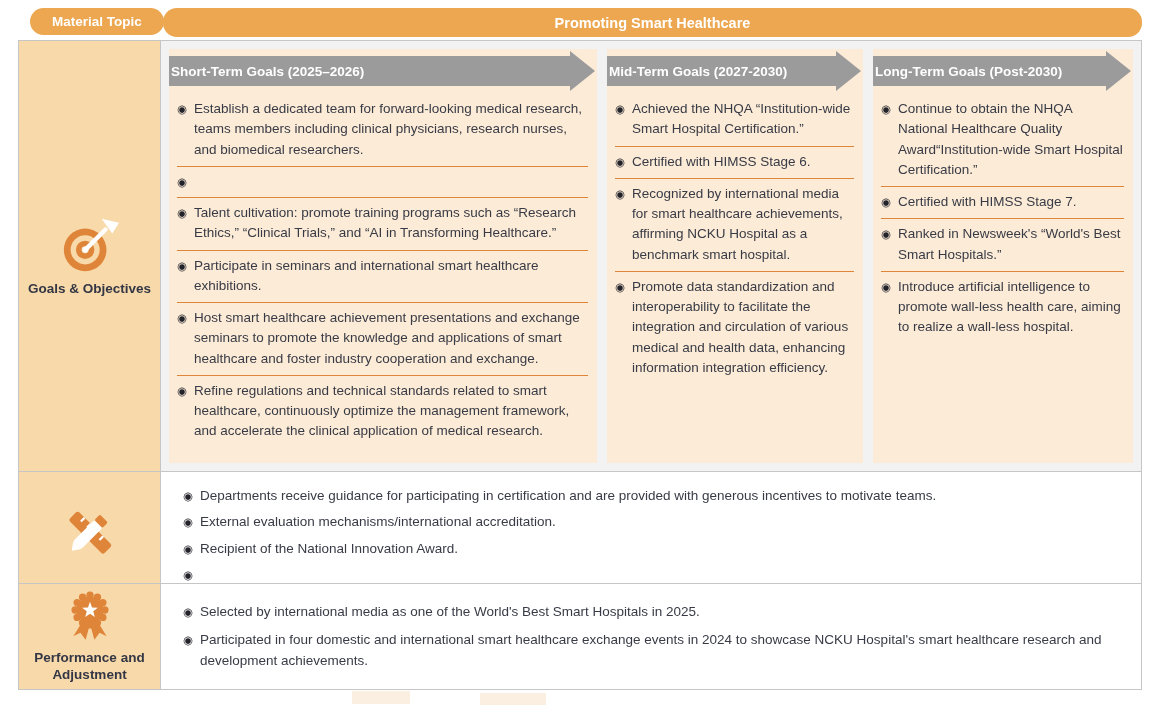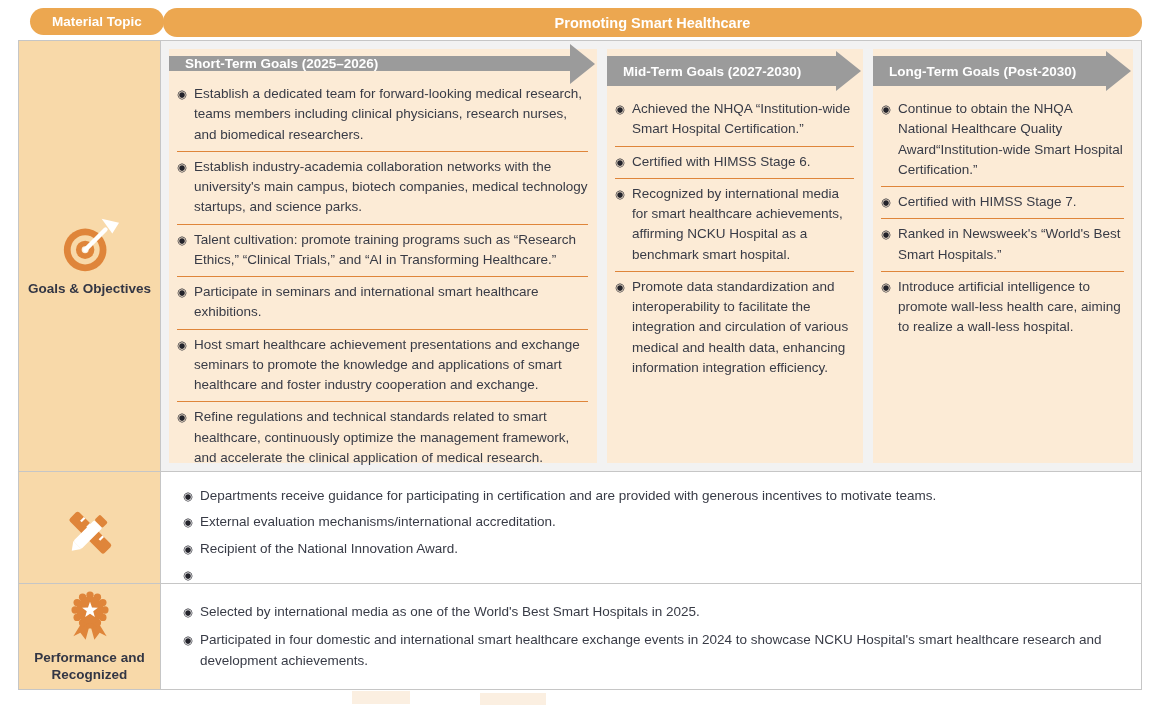--- a/index.html
+++ b/index.html
@@ -23,21 +23,21 @@
   .side{border-right:1px solid #C6C6C6;background:#F8D9A9;display:flex;
         flex-direction:column;align-items:center;justify-content:center;
         gap:5px;text-align:center;box-sizing:border-box;}
   .side-label{font-weight:700;font-size:13.5px;color:#333644;line-height:1.25;}
 
   
   .goals-content{background:#F2F2F2;padding:8px;display:grid;
         grid-template-columns:428px 256px 1fr;gap:10px;box-sizing:border-box;min-height:0;}
   .goal-col{background:#FCEBD6;display:flex;flex-direction:column;min-height:0;}
   .arrow-bar{height:30px;background:#9B9B9B;margin:7px 27px 6px 0;position:relative;
-        display:flex;align-items:center;padding-left:16px;color:#fff;
+        display:flex;align-items:center;padding-left:2px;color:#fff;
         font-weight:700;font-size:13.5px;white-space:nowrap;}
   .arrow-bar::after{content:"";position:absolute;left:100%;top:50%;
         transform:translateY(-50%);width:0;height:0;
         border-top:20px solid transparent;border-bottom:20px solid transparent;
         border-left:25px solid #9B9B9B;}
   .goal-list{padding:2px 9px 8px 8px;}
   .goal-list .bullet-item{padding:5px 0 6px;}
   .goal-list .bullet-item:not(:last-child){border-bottom:1px solid #DF853A;}
 
   
@@ -89,21 +89,20 @@
           <div class="arrow-bar">
             <span>Short-Term Goals (2025–2026)</span>
           </div>
           <div class="goal-list">
               <div class="bullet-item">
                 <span class="bullet-glyph">◉</span>
                 <span class="bullet-text">Establish a dedicated team for forward-looking medical research, teams members including clinical physicians, research nurses, and biomedical researchers.</span>
               </div>
               <div class="bullet-item">
                 <span class="bullet-glyph">◉</span>
-                <span class="bullet-text">Establish industry-academia collaboration networks with the university's main campus, biotech companies, medical technology startups, and science parks.</span>
               </div>
               <div class="bullet-item">
                 <span class="bullet-glyph">◉</span>
                 <span class="bullet-text">Talent cultivation: promote training programs such as “Research Ethics,” “Clinical Trials,” and “AI in Transforming Healthcare.”</span>
               </div>
               <div class="bullet-item">
                 <span class="bullet-glyph">◉</span>
                 <span class="bullet-text">Participate in seminars and international smart healthcare exhibitions.</span>
               </div>
               <div class="bullet-item">
@@ -219,21 +218,21 @@
             <circle cx="15" cy="24" r="4.2"></circle>
               <circle cx="17.3" cy="15.5" r="4.2"></circle>
             <circle cx="23.5" cy="9.3" r="4.2"></circle>
               <circle cx="32" cy="7" r="4.2"></circle>
             <circle cx="40.5" cy="9.3" r="4.2"></circle>
               <circle cx="46.7" cy="15.5" r="4.2"></circle>
             <circle cx="32" cy="24" r="15.5"></circle>
           </g>
           <path d="M32 14.5 L34.3 21 L41 21.3 L35.7 25.4 L37.5 32 L32 28.2 L26.5 32 L28.3 25.4 L23 21.3 L29.7 21 Z" fill="#ffffff"></path>
         </svg>
-        <div class="side-label">Performance and Recognized</div>
+        <div class="side-label">Performance and Adjustment</div>
       </div>
       <div class="plain-content">
           <div class="bullet-item">
             <span class="bullet-glyph">◉</span>
             <span class="bullet-text">Selected by international media as one of the World's Best Smart Hospitals in 2025.</span>
           </div>
           <div class="bullet-item">
             <span class="bullet-glyph">◉</span>
             <span class="bullet-text">Participated in four domestic and international smart healthcare exchange events in 2024 to showcase NCKU Hospital's smart healthcare research and development achievements.</span>
           </div>

